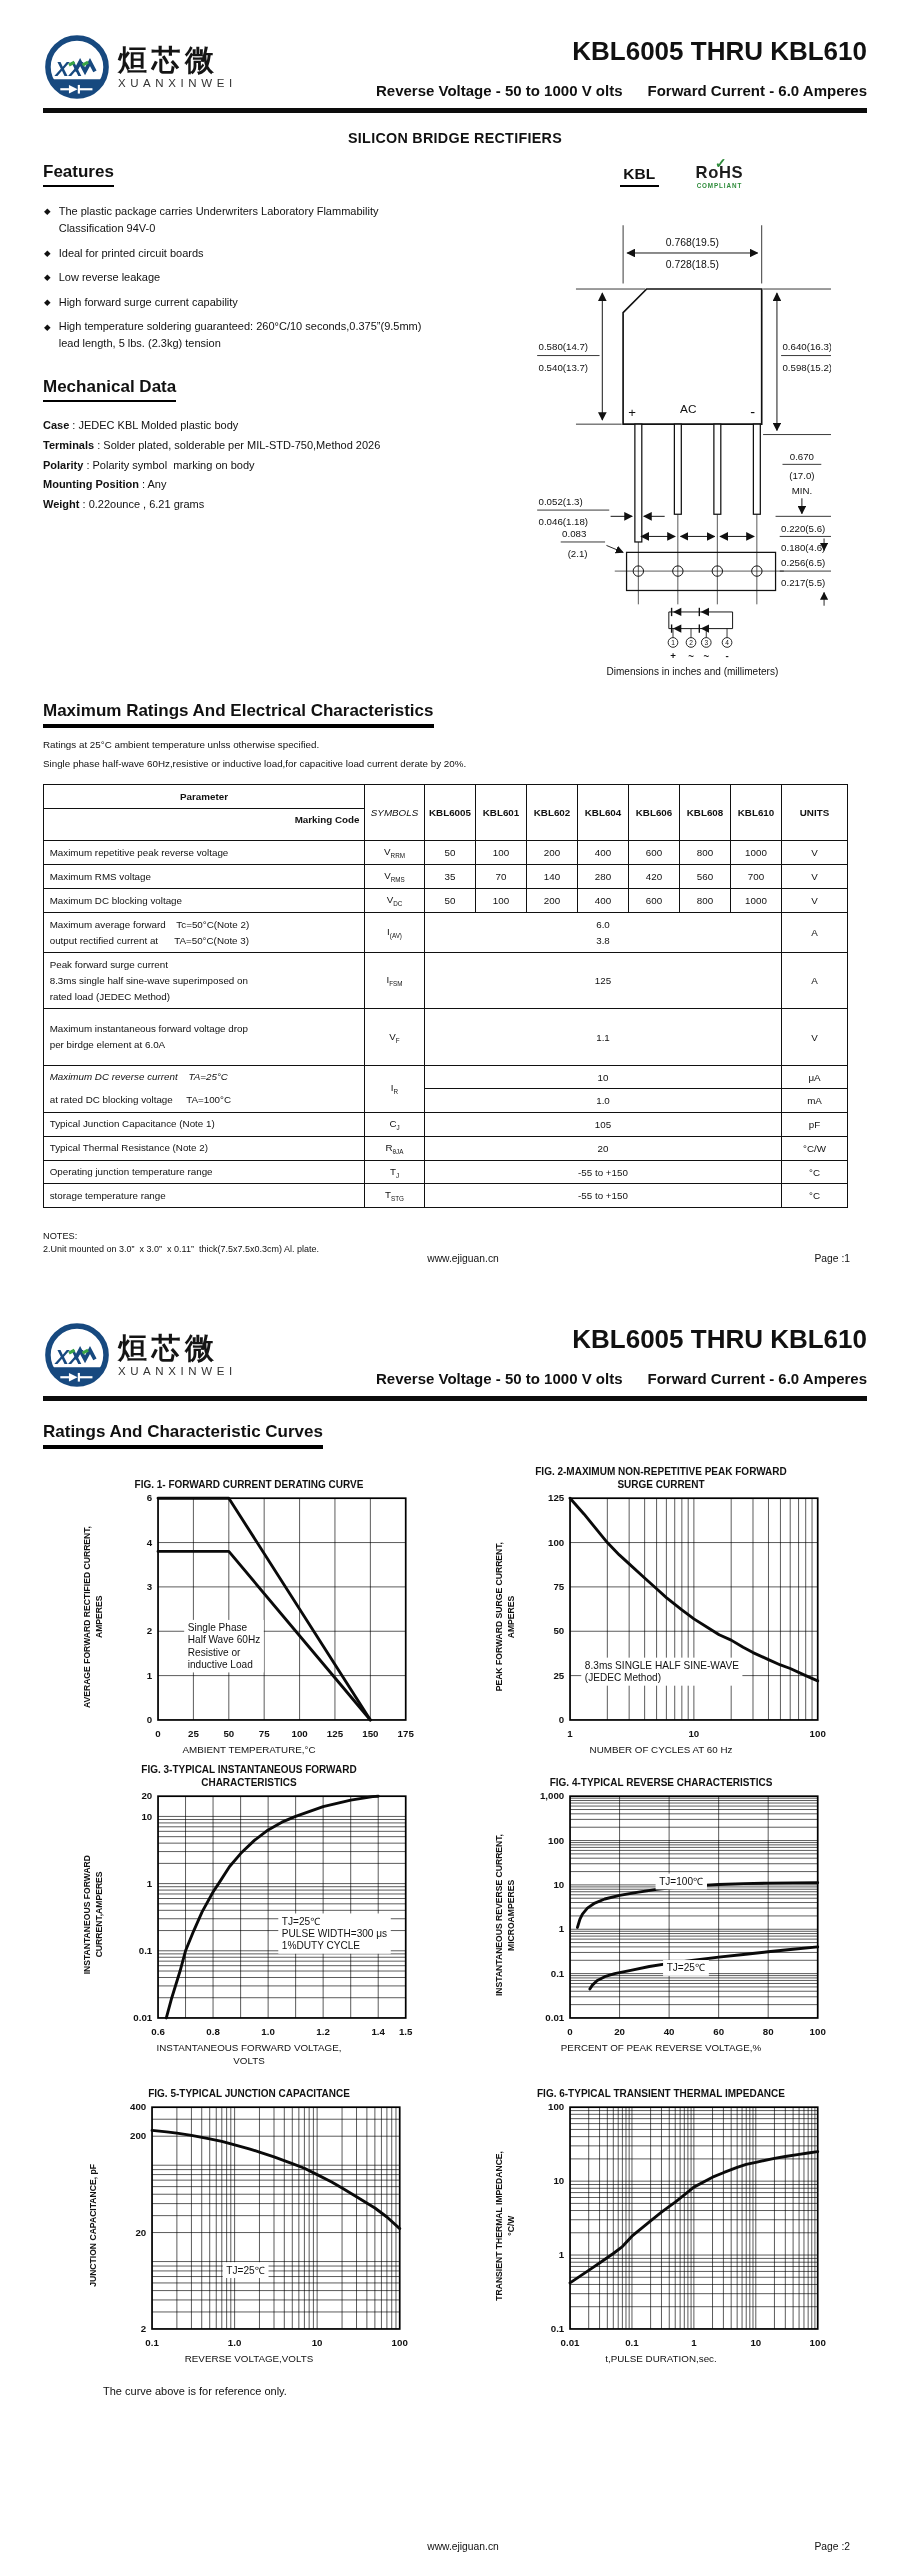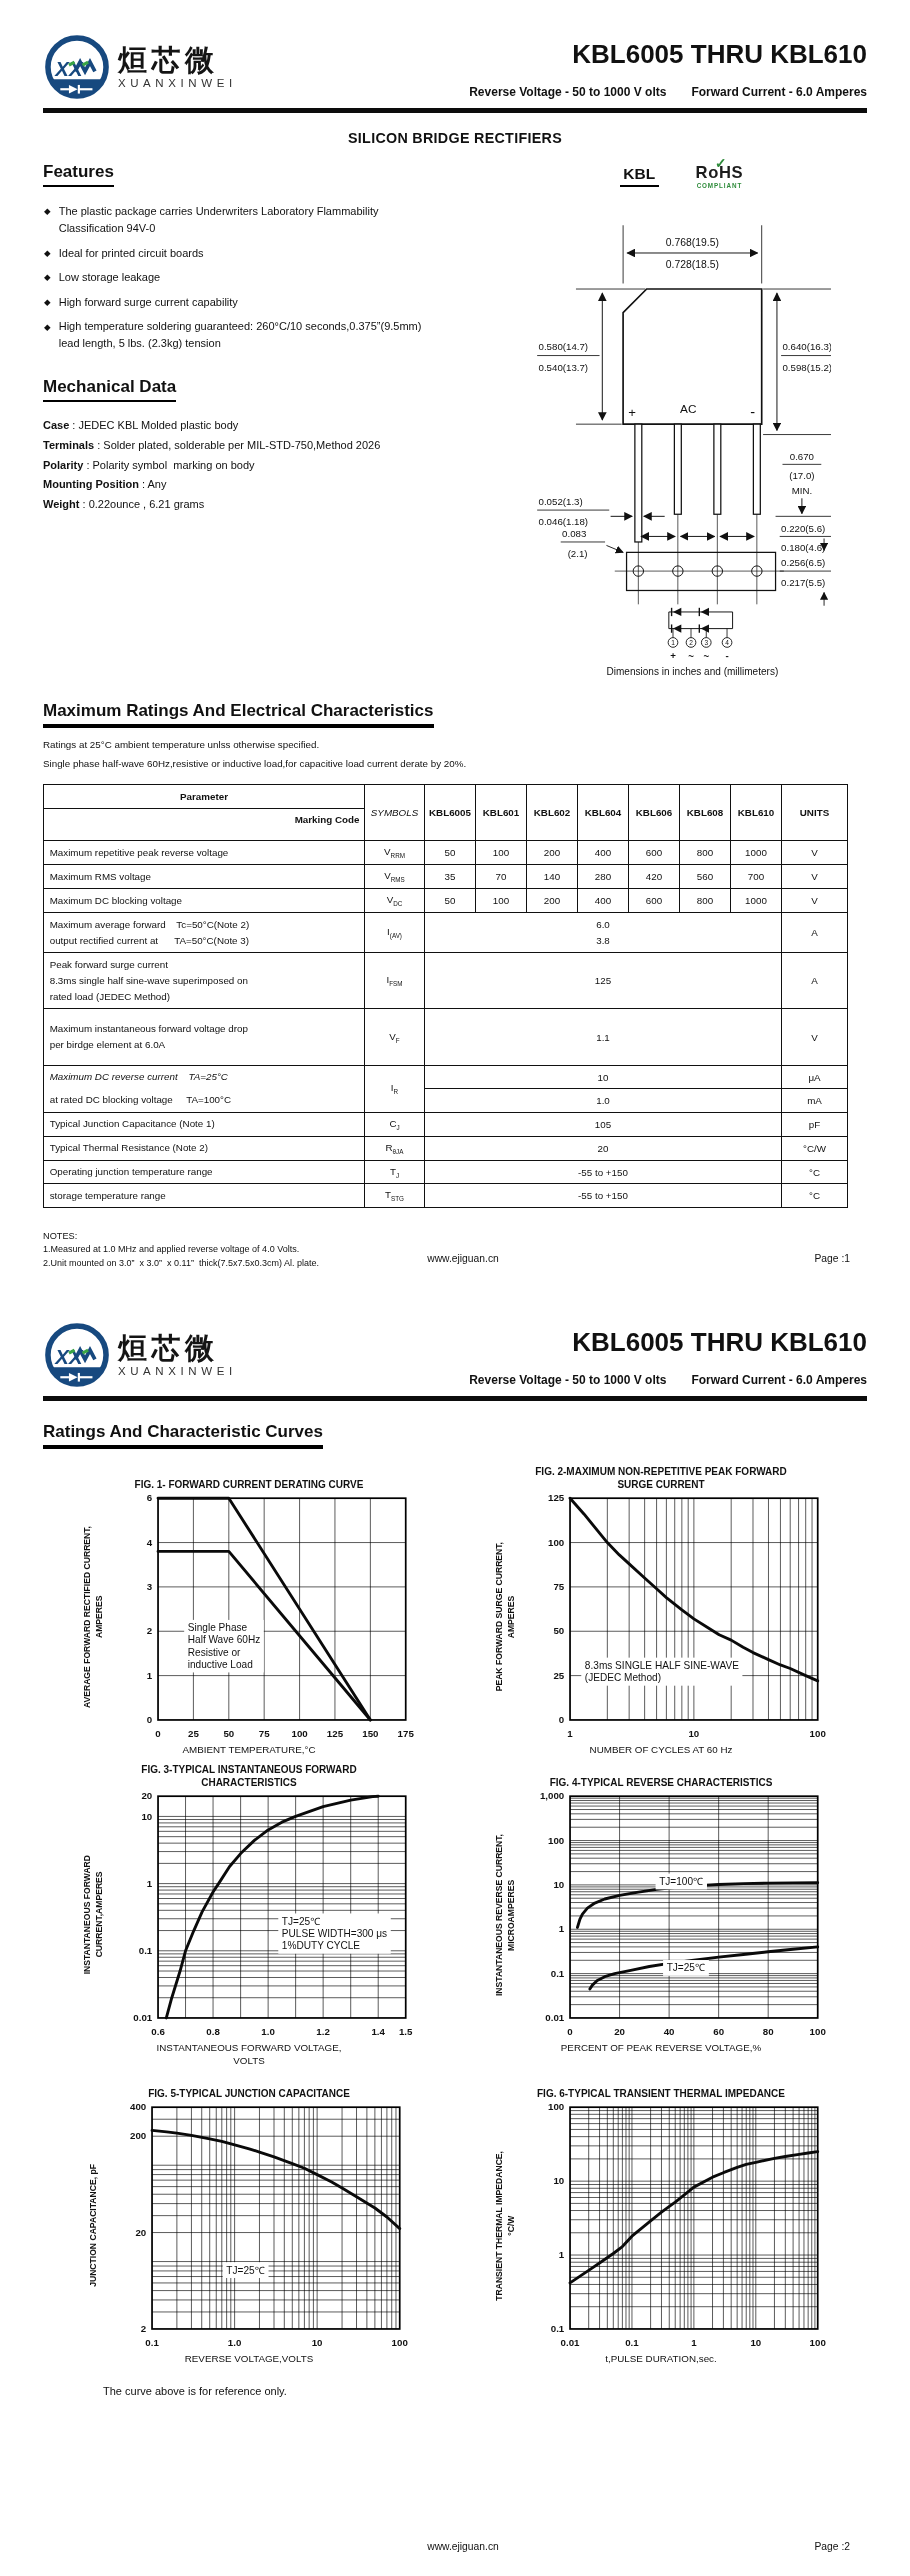--- a/index.html
+++ b/index.html
@@ -7,21 +7,21 @@
   .page{width:910px;height:1288px;position:relative;box-sizing:border-box;padding:33px 43px 0 43px;overflow:hidden;background:#fff;}
   
   .hdr{display:flex;align-items:flex-end;}
   .brand{display:flex;align-items:center;}
   .brand svg{width:68px;height:68px;}
   .brand-txt{margin-left:6.9px;}
   .brand-cn{font-size:29px;font-weight:700;letter-spacing:4.6px;line-height:1.05;color:#141414;}
   .brand-en{font-size:11.5px;letter-spacing:4.6px;color:#333;margin-top:2.3px;}
   .hdr-right{margin-left:auto;text-align:right;padding-bottom:2.3px;}
   .doc-title{font-size:26px;font-weight:700;letter-spacing:0px;}
-  .doc-sub{margin-top:15px;font-size:12px;font-weight:700;display:flex;gap:25px;justify-content:flex-end;}
+  .doc-sub{margin-top:15px;font-size:15px;font-weight:700;display:flex;gap:25px;justify-content:flex-end;}
   .rule{height:5.2px;background:#0c0c0c;margin-top:6.9px;}
   .product{font-size:14.3px;font-weight:700;text-align:center;margin-top:17px;letter-spacing:0.3px;}
   
   .h2{font-size:17px;font-weight:700;width:fit-content;border-bottom:2.9px solid #000;padding-bottom:2.9px;}
   .h2.big{border-bottom-width:4.6px;}
   
   .cols{display:flex;margin-top:16px;}
   .colL{width:55%;}
   .colR{width:45%;}
   .feat-list{margin-top:16px;}
@@ -117,21 +117,21 @@
         <div class="feat">
             <span class="dia">◆</span>
             <span>The plastic package carries Underwriters Laboratory Flammability Classification 94V-0</span>
           </div>
         <div class="feat">
             <span class="dia">◆</span>
             <span>Ideal for printed circuit boards</span>
           </div>
         <div class="feat">
             <span class="dia">◆</span>
-            <span>Low storage leakage</span>
+            <span>Low reverse leakage</span>
           </div>
         <div class="feat">
             <span class="dia">◆</span>
             <span>High forward surge current capability</span>
           </div>
         <div class="feat">
             <span class="dia">◆</span>
             <span>High temperature soldering guaranteed: 260°C/10 seconds,0.375”(9.5mm) lead length, 5 lbs. (2.3kg) tension</span>
           </div>
       </div>
@@ -396,21 +396,20 @@
           <td class="pl pre">storage temperature range</td>
           <td class="sym"><span>T</span><sub>STG</sub></td>
           <td class="val" colspan="7">-55 to +150</td>
           <td class="unit">°C</td>
         </tr>
       </tbody>
     </table>
 
     <div class="notes">
       <div class="nh">NOTES:</div>
-      <div class="pre">1.Measured at 1.0 MHz and applied reverse voltage of 4.0 Volts.</div>
       <div class="pre">2.Unit mounted on 3.0”  x 3.0”  x 0.11”  thick(7.5x7.5x0.3cm) Al. plate.</div>
     </div>
   </div>
 
   <div class="footer">
     <span>www.ejiguan.cn</span>
     <span class="pg">Page :1</span>
   </div>
 </div>
 

